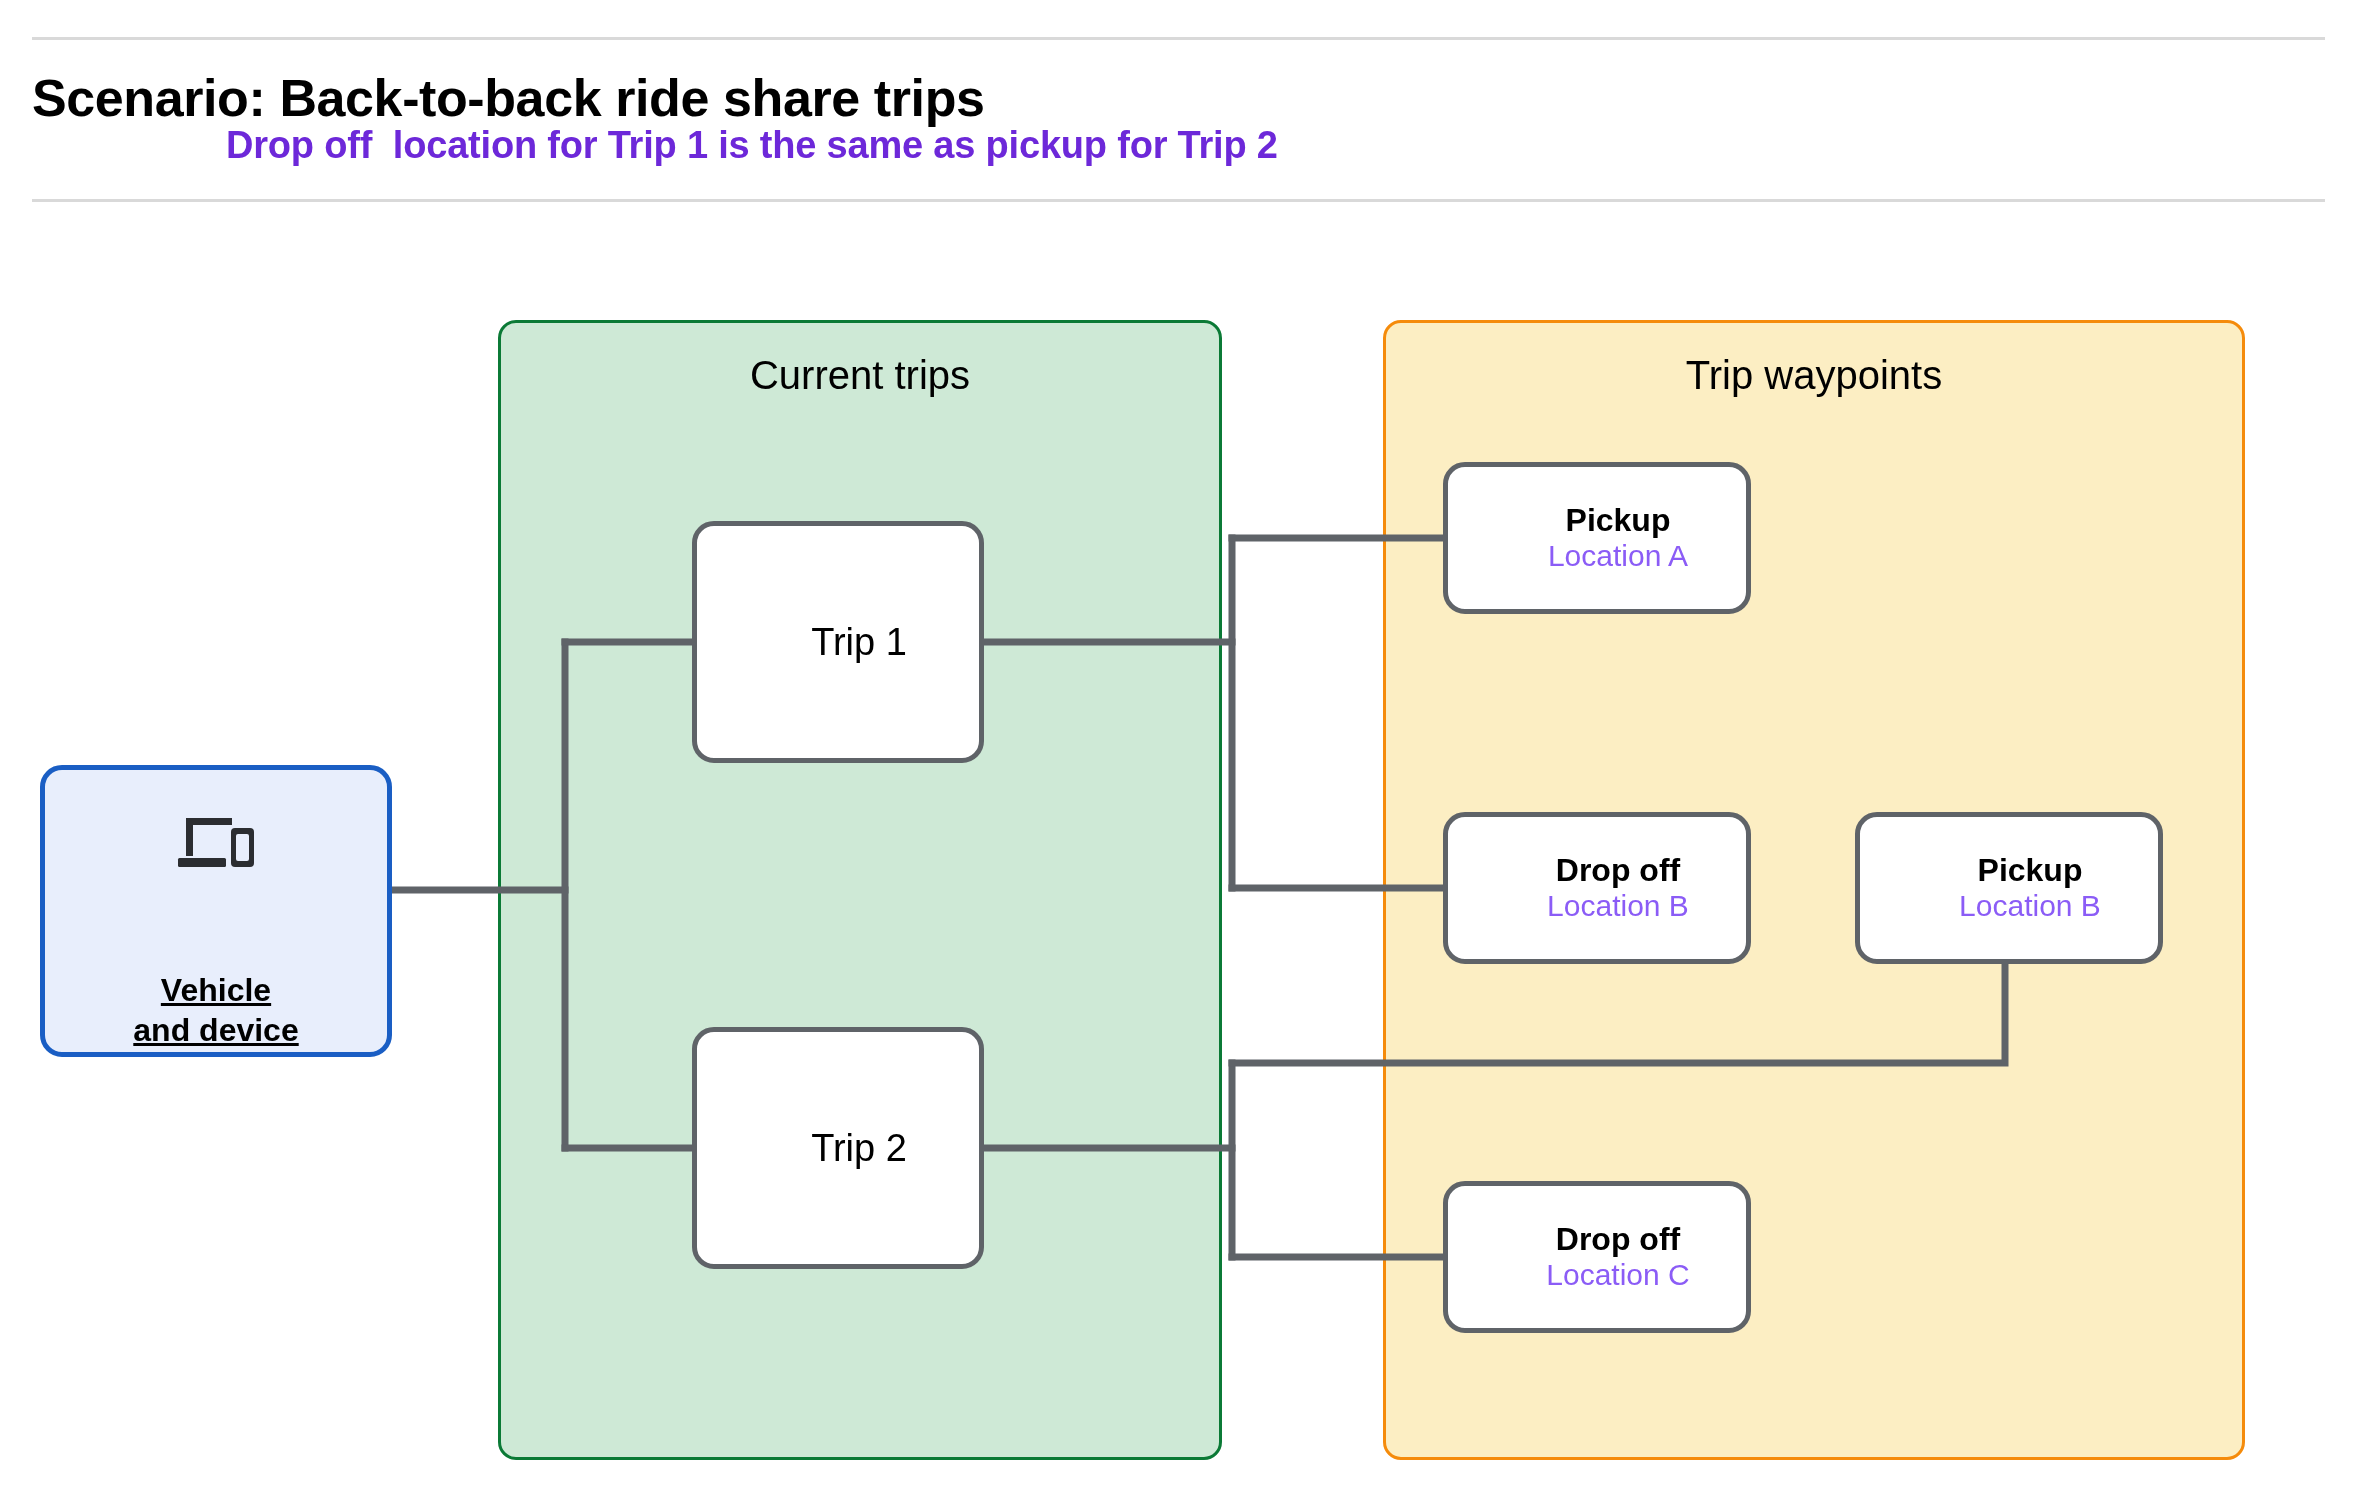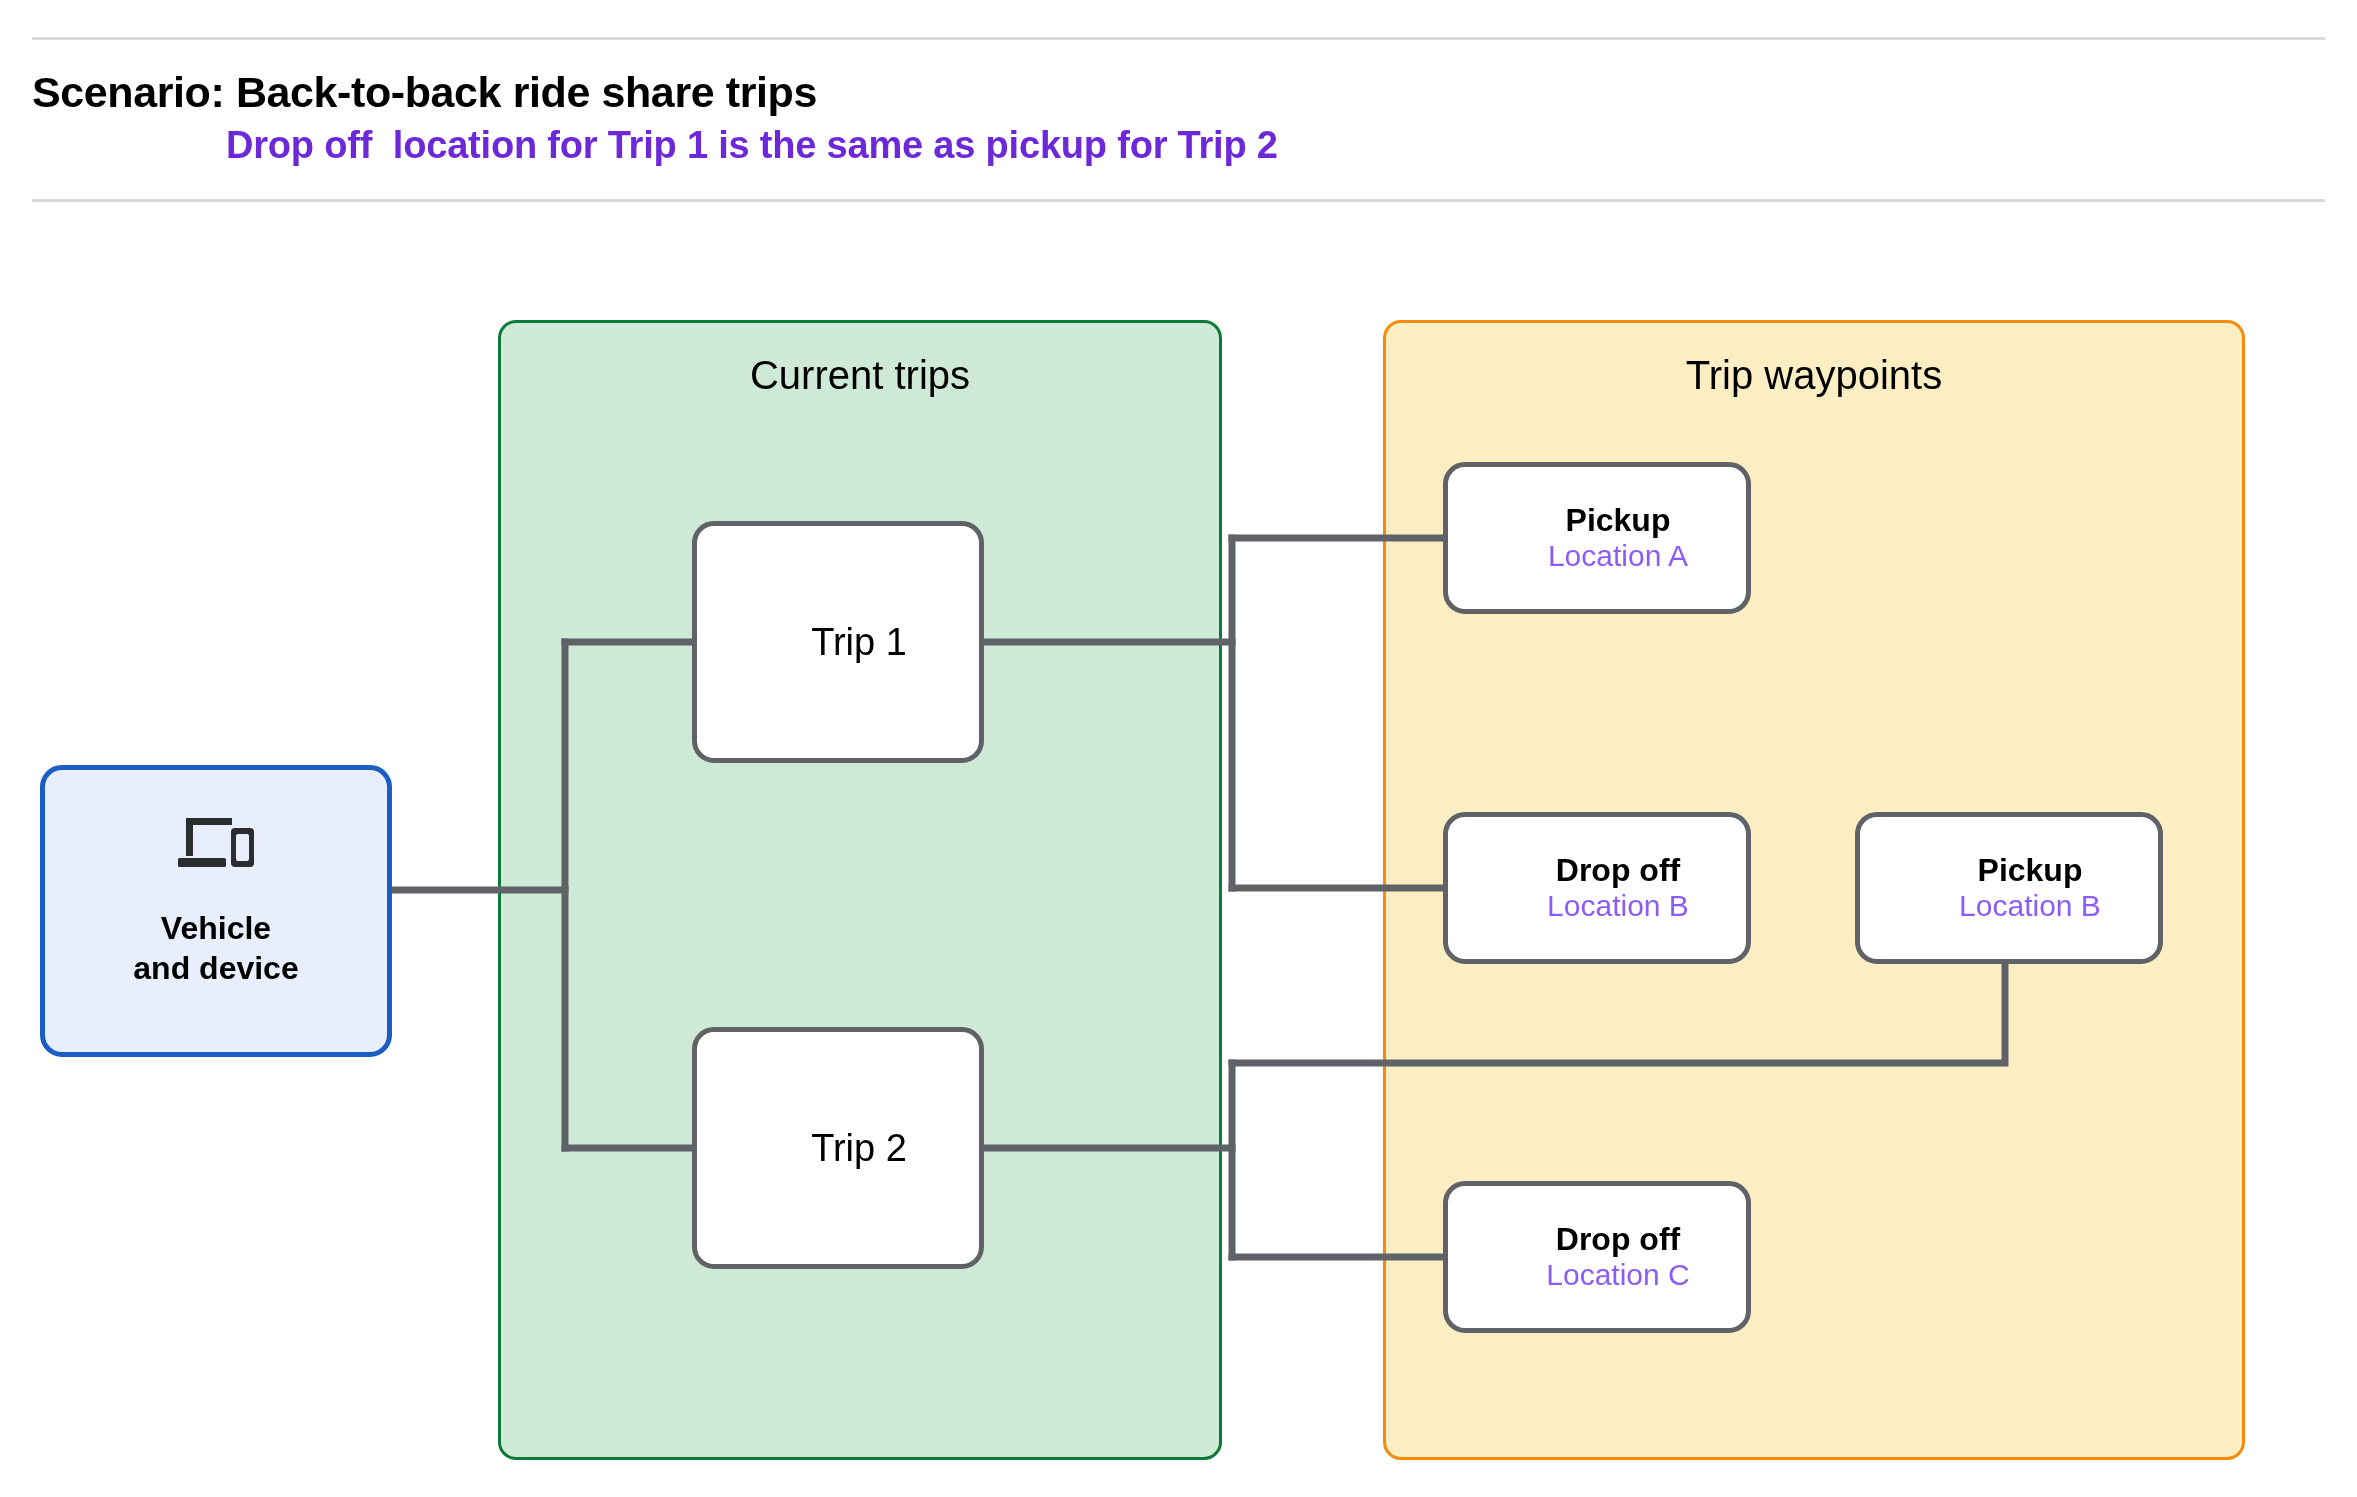--- a/index.html
+++ b/index.html
@@ -31,21 +31,21 @@
     height: 3px;
     background: #d9d9d9;
   }
   #rule-top { top: 37px; }
   #rule-bottom { top: 199px; }
 
   #page-title {
     position: absolute;
     left: 32px;
     top: 68px;
-    font-size: 43px;
+    font-size: 52px;
     font-weight: bold;
     letter-spacing: -0.4px;
     white-space: pre;
     color: #000000;
   }
   #page-subtitle {
     position: absolute;
     left: 226px;
     top: 124px;
     font-size: 38px;
@@ -159,27 +159,28 @@
     align-items: center;
     justify-content: flex-start;
   }
   #vehicle-device-node .vd-icon {
     margin-top: 44px;
     width: 80px;
     height: 58px;
     display: block;
   }
   #vehicle-device-node .vd-label {
-    margin-top: 36px;
+    margin-top: 98px;
     font-size: 32px;
     font-weight: bold;
     color: #000000;
     line-height: 1.25;
     text-align: center;
     white-space: pre-line;
+    text-decoration: underline;
   }
 </style>
 </head>
 <body>
 
 <div id="canvas">
 
   <div class="rule" id="rule-top"></div>
   <div id="page-title">Scenario: Back-to-back ride share trips</div>
   <div id="page-subtitle">Drop off  location for Trip 1 is the same as pickup for Trip 2</div>

